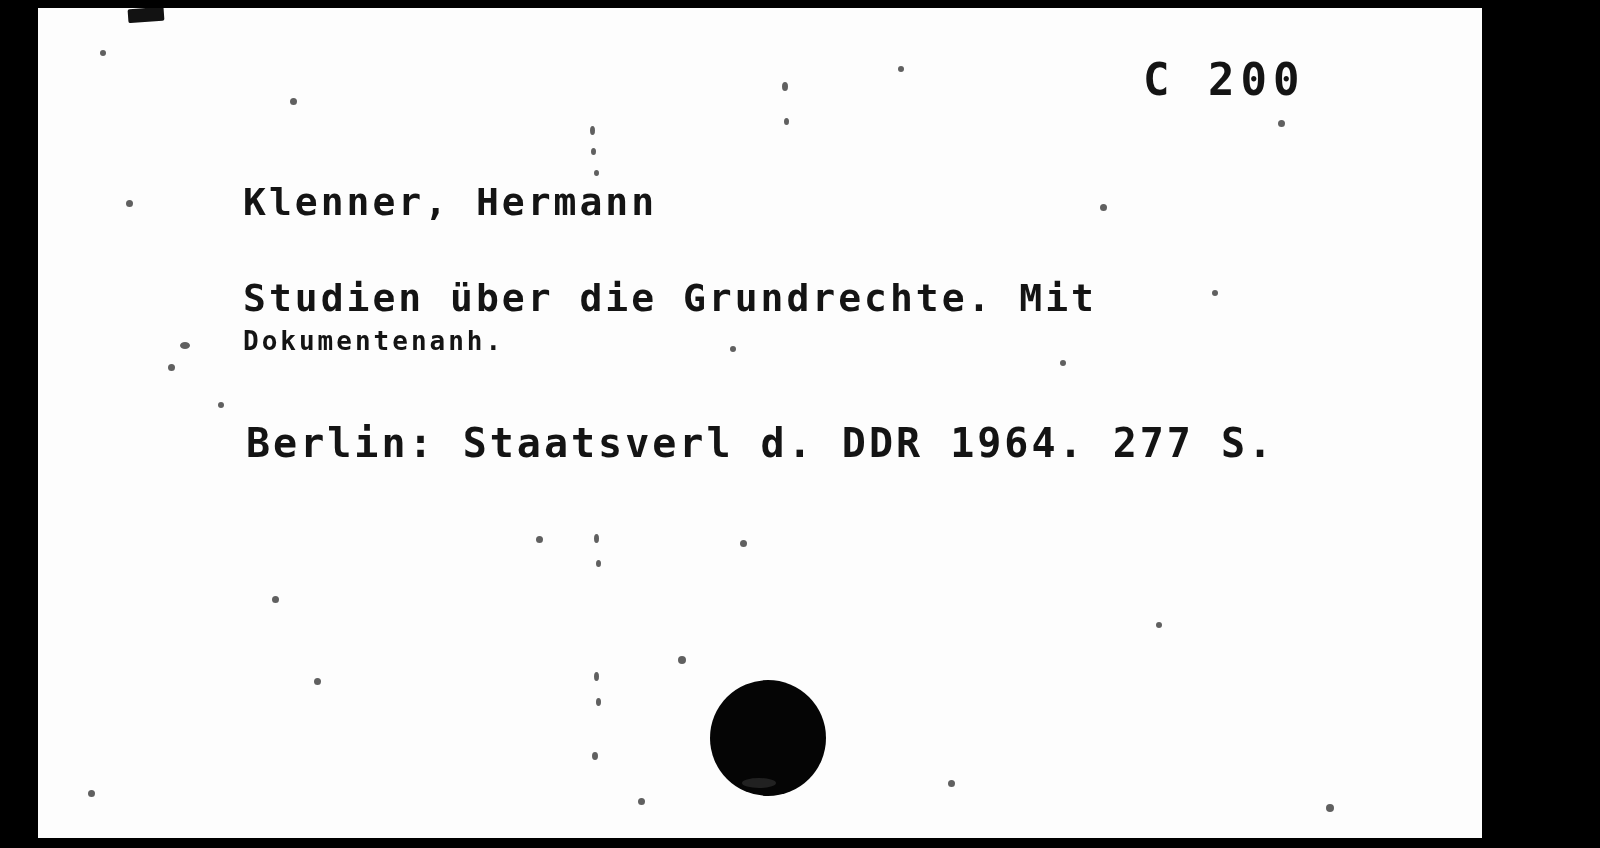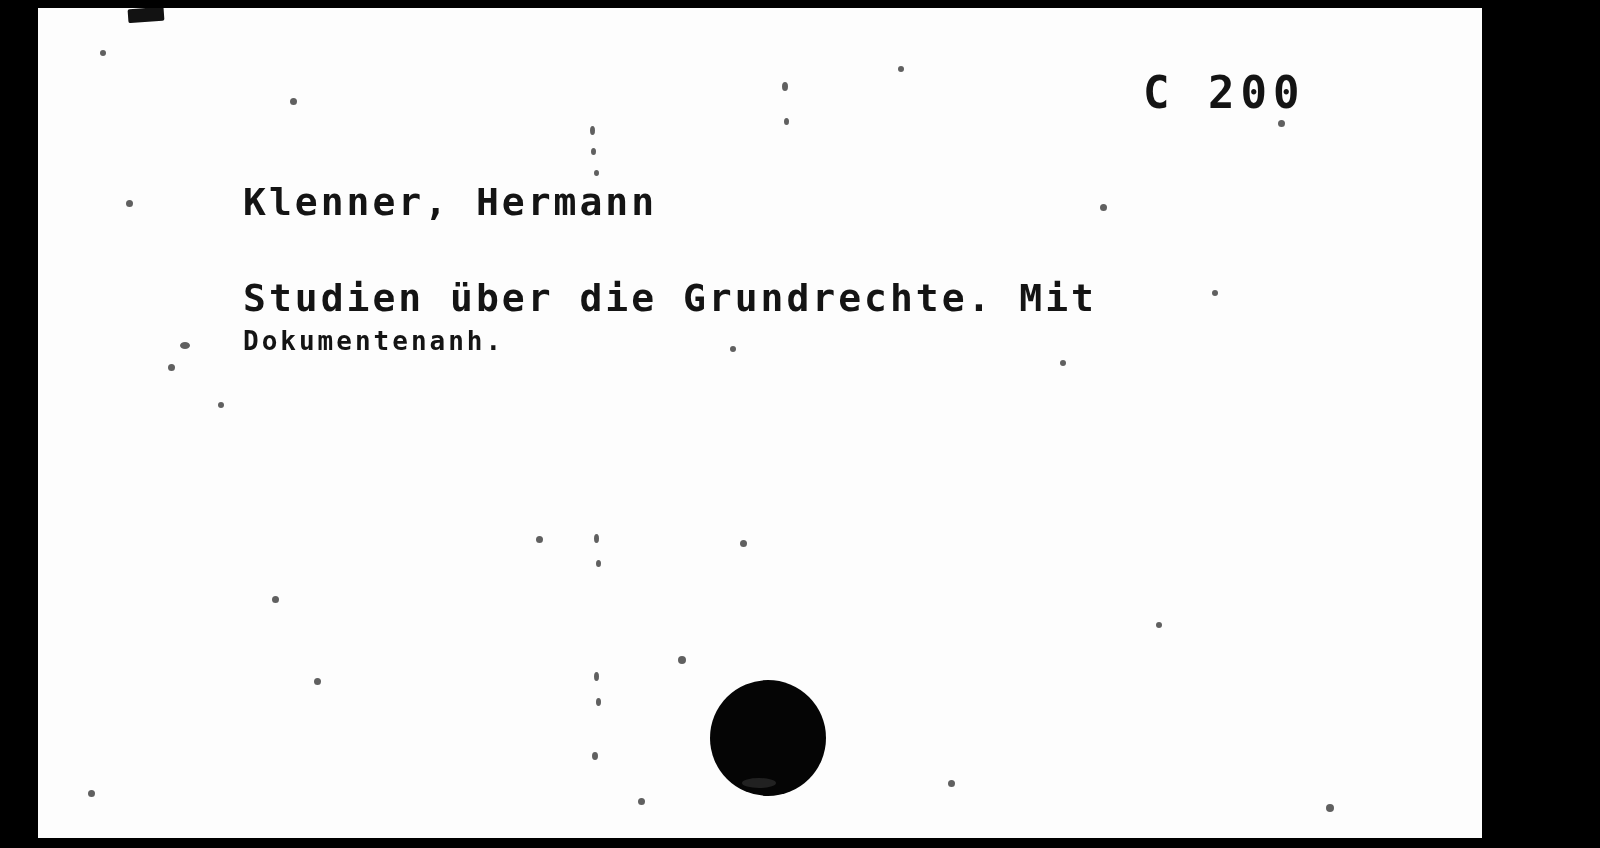--- a/index.html
+++ b/index.html
@@ -49,21 +49,21 @@
   .card-text {
     position: absolute;
     color: #141414;
     font-family: "DejaVu Sans Mono", monospace;
     letter-spacing: 2px;
     white-space: pre;
   }
 
   #shelfmark {
     left: 1105px;
-    top: 59px;
+    top: 46px;
     font-size: 44px;
     letter-spacing: 6px;
     font-weight: 700;
   }
 
   #author-line {
     left: 205px;
     top: 172px;
     font-size: 38px;
     letter-spacing: 3px;
@@ -123,20 +123,21 @@
     <div class="top-nick"></div>
 
     <div class="card-text" id="shelfmark">C 200</div>
 
     <div class="card-text" id="title-line-1">Studien über die Grundrechte. Mit</div>
 
     <div class="card-text" id="author-line">Klenner, Hermann</div>
 
     <div class="card-text" id="title-line-2">Dokumentenanh.</div>
 
+    <div class="card-text" id="imprint-line">Berlin: Staatsverl d. DDR 1964. 277 S.</div>
 
     <div id="punch-hole"></div>
 
     <div class="speck" style="left:62px;top:42px;width:6px;height:6px;"></div>
     <div class="speck" style="left:252px;top:90px;width:7px;height:7px;"></div>
     <div class="speck" style="left:552px;top:118px;width:5px;height:9px;"></div>
     <div class="speck" style="left:553px;top:140px;width:5px;height:7px;"></div>
     <div class="speck" style="left:556px;top:162px;width:5px;height:6px;"></div>
     <div class="speck" style="left:744px;top:74px;width:6px;height:9px;"></div>
     <div class="speck" style="left:746px;top:110px;width:5px;height:7px;"></div>

